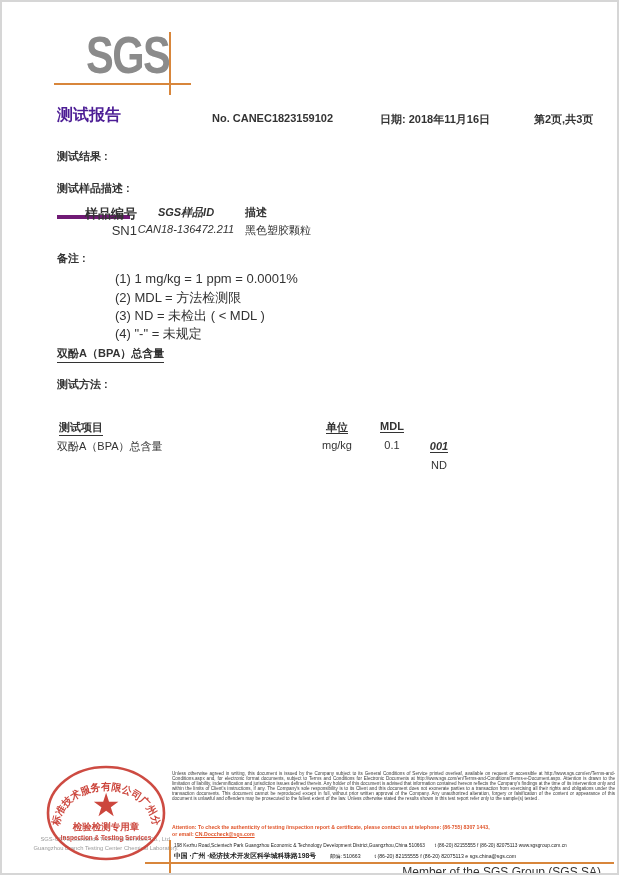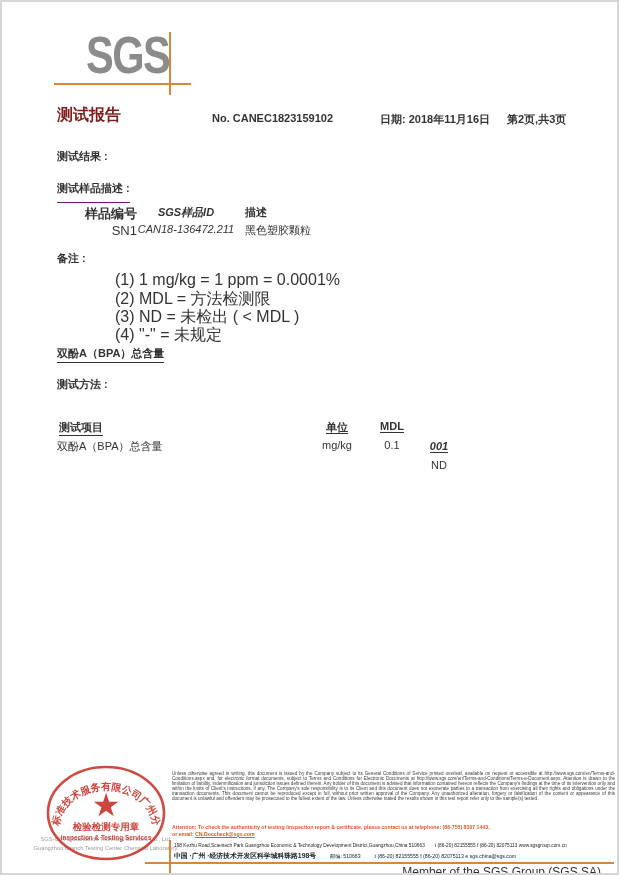--- a/index.html
+++ b/index.html
@@ -11,36 +11,36 @@
   }
   .abs { position:absolute; }
 
   
   .logo-text { left:84px; top:27px; font-size:52px; font-weight:bold; color:#8b8b8b;
     letter-spacing:-2px; transform:scaleX(0.80); transform-origin:left top; line-height:1; }
   .logo-hline { left:52px; top:81px; width:137px; height:2px; background:#d8863b; }
   .logo-vline { left:167px; top:30px; width:2px; height:63px; background:#d8863b; }
 
   
-  .doc-title { left:55px; top:103px; font-size:16px; font-weight:bold; color:#7f1d1d; }
+  .doc-title { left:55px; top:103px; font-size:16px; font-weight:bold; color:#4c1d95; }
   .report-no { left:210px; top:110px; font-size:11px; font-weight:bold; }
   .date-label { left:378px; top:110px; font-size:11px; font-weight:bold; }
-  .page-info { left:505px; top:110px; font-size:11px; font-weight:bold; }
+  .page-info { left:532px; top:110px; font-size:11px; font-weight:bold; }
 
   
   .results-label { left:55px; top:147px; font-size:11px; font-weight:600; }
   .sample-heading { left:55px; top:179px; font-size:11px; font-weight:bold;
-    border-bottom:1px solid #701a75; padding-bottom:6px; }
+    border-bottom:4px solid #701a75; padding-bottom:19px; }
   .s-col1 { left:55px; width:80px; text-align:right; font-size:13px; }
   .s-col2 { left:130px; width:108px; text-align:center; font-size:11px;font-style:italic; }
   .s-col3 { left:243px; font-size:11px; }
   .s-head { top:203px; font-weight:bold; }
   .s-row  { top:221px; }
   .remarks-label { left:55px; top:249px; font-size:11px; font-weight:600; }
-  .remark { left:113px; font-size:16px; }
+  .remark { left:113px; font-size:13px; }
   .bpa-heading { left:55px; top:344px; font-size:11px; font-weight:bold;
     border-bottom:1px solid #333; padding-bottom:1px; }
   .method-label { left:55px; top:375px; font-size:11px; font-weight:600; }
   .method-line1 { left:115px; top:373px; font-size:11px; width:485px; }
   .method-line2 { left:115px; top:393px; font-size:11px; width:485px; }
 
   .r-head { top:418px; font-weight:bold; }
   .r-row  { top:437px; }
   .r-item-h { left:57px; font-size:11px; border-bottom:1px solid #333; }
   .r-item { left:55px; font-size:11px; }

